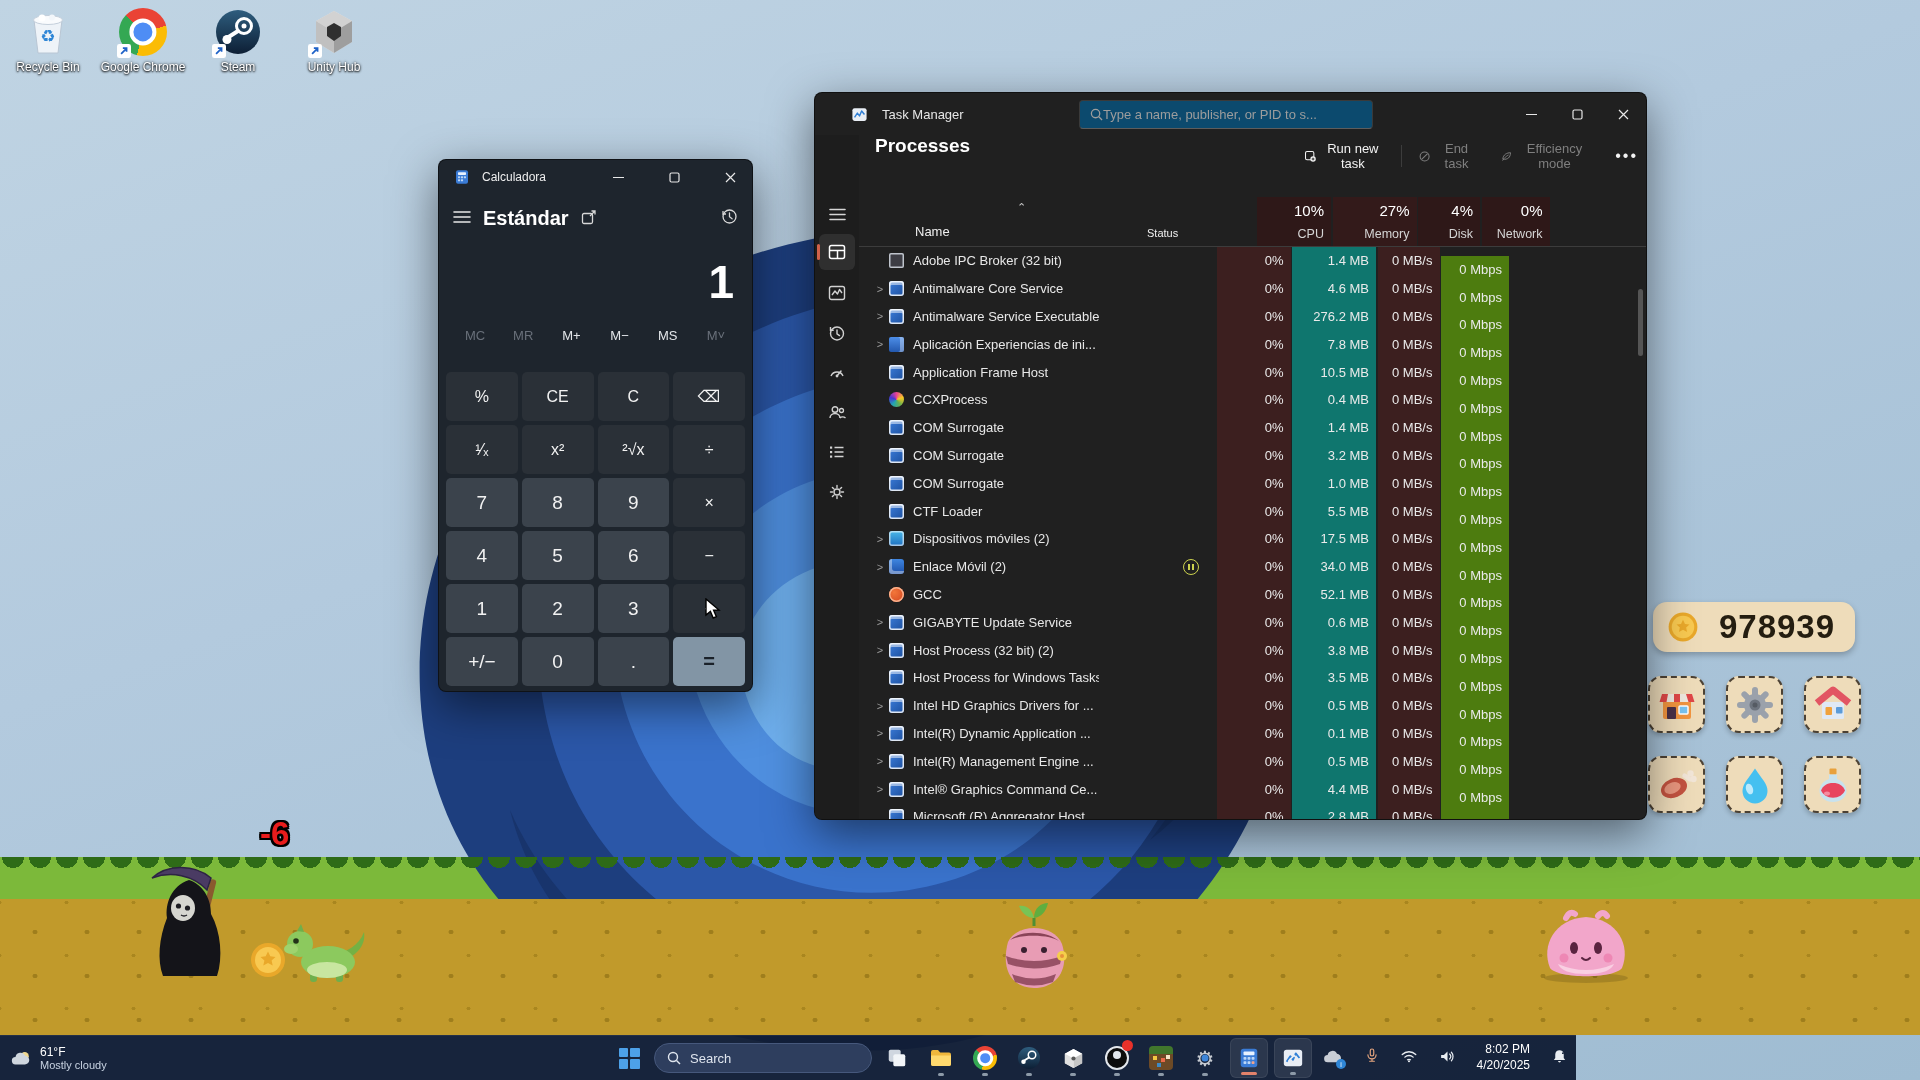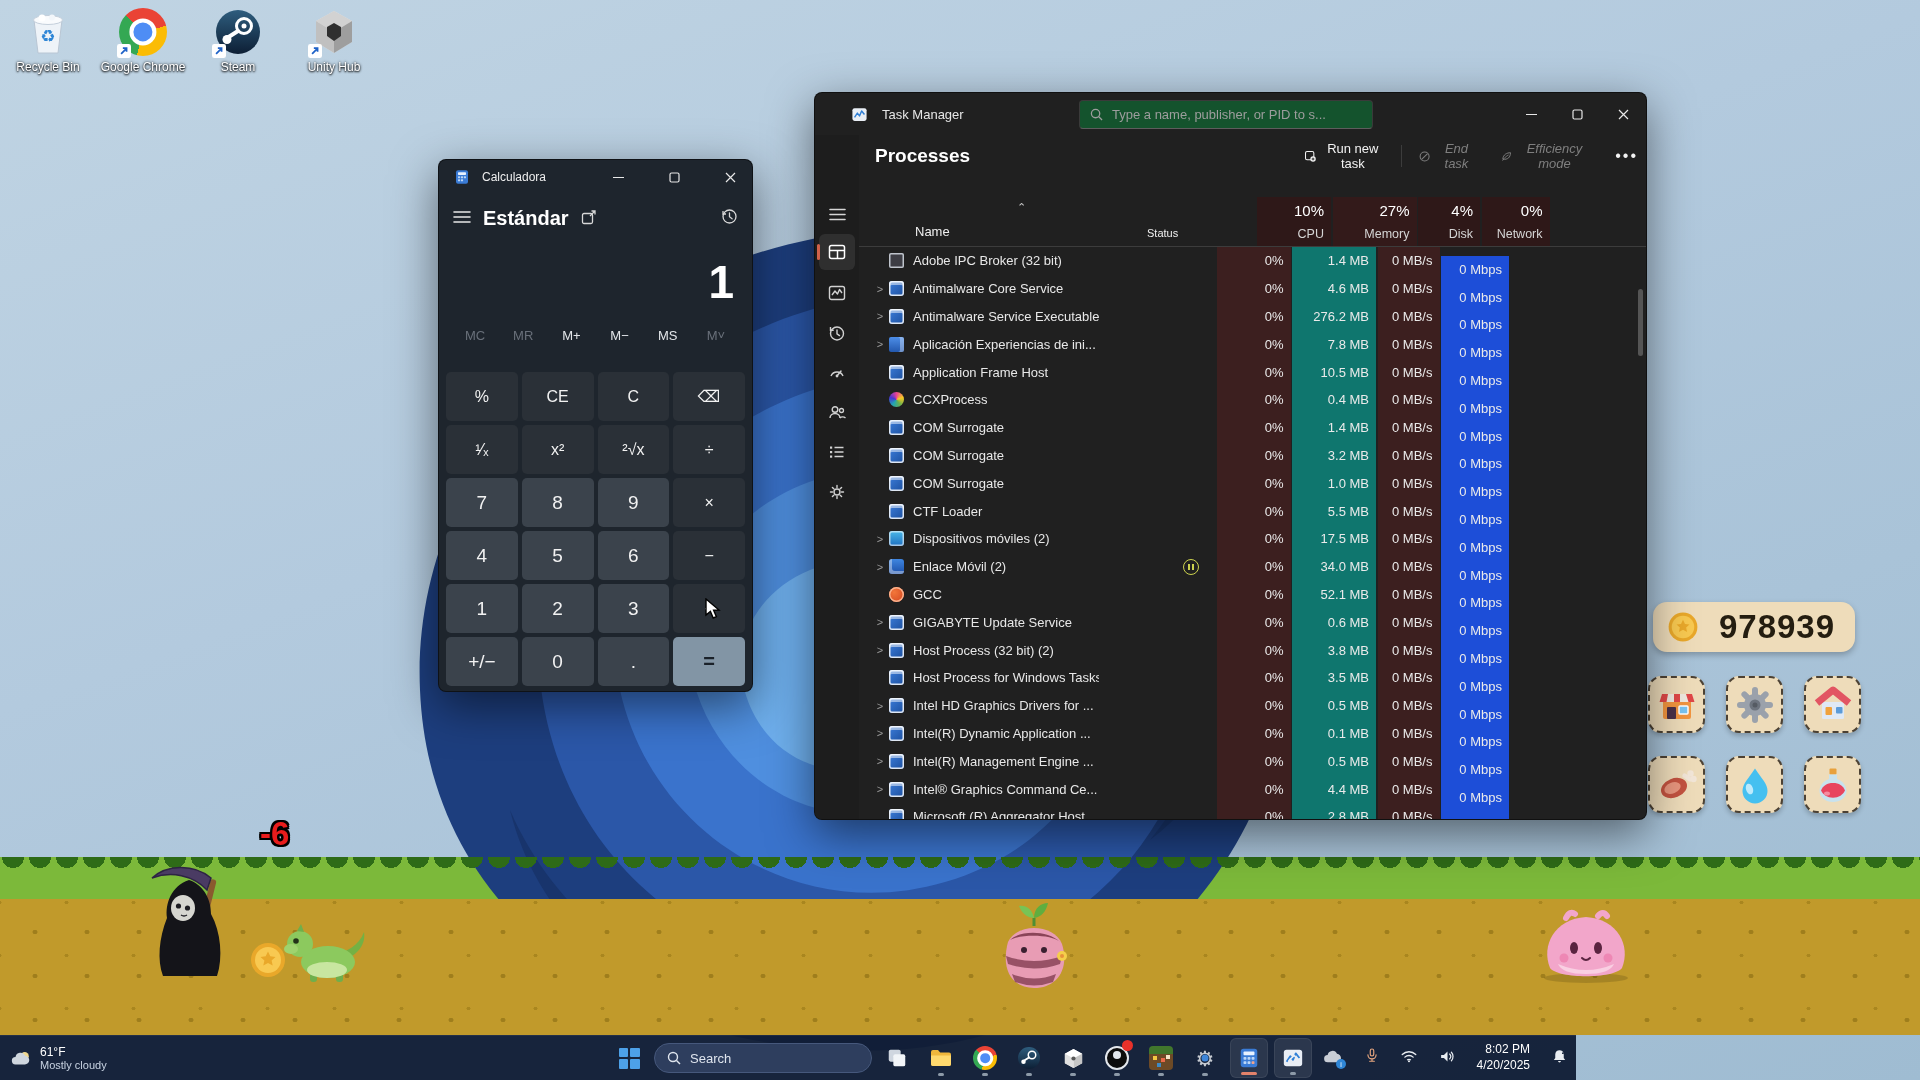--- a/index.html
+++ b/index.html
@@ -61,39 +61,39 @@
      grid-template-columns:repeat(4,1fr); gap:4px; }
   .ckey { height:49px; border-radius:5px; font-size:16px; color:#f2f2f2; font-family:inherit; }
   .k-fn { background:#2a3037; }
   .k-num { background:#3b434c; font-size:19px; }
   .k-eq { background:#8295a5; color:#1a2129; font-size:20px; font-weight:600; }
 
   
   .tm { left:814px; top:92px; width:833px; height:728px; background:#202020; color:#e8e8e8; }
   .tm-titlebar { height:42px; display:flex; align-items:center; padding-left:36px; gap:14px; position:relative; }
   .tm-title { font-size:13px; color:#e6e6e6; }
-  .tm-search { position:absolute; left:264px; top:7px; width:294px; height:29px; background:#14532d;
-     border:1px solid #3a3a3a; border-bottom:1px solid #5d5d5d; border-radius:4px; display:flex; align-items:center; padding:0 10px; gap:9px; }
+  .tm-search { position:absolute; left:264px; top:7px; width:294px; height:29px; background:#0c4a6e;
+     border:1px solid #3a3a3a; border-bottom:1px solid #5d5d5d; border-radius:4px; display:flex; align-items:center; padding:0 10px; }
   .tm-search-text { font-size:13px; color:#9d9d9d; white-space:nowrap; overflow:hidden; }
   .tm-controls { position:absolute; right:0; top:0; display:flex; }
   .tm-controls .wbtn { width:46px; height:42px; }
 
   .tm-sidebar { position:absolute; left:0; top:42px; bottom:0; width:44px; background:#1d1d1d; }
   .side-item { position:absolute; left:4px; width:36px; height:36px; border-radius:6px;
      display:flex; align-items:center; justify-content:center; }
   .side-item.active { background:#2f2f2f; }
   .side-item.active::before { content:''; position:absolute; left:-2px; top:10px; width:3px; height:16px;
      border-radius:2px; background:#d0614a; }
 
-  .tm-toolbar { position:absolute; left:44px; right:0; top:32px; height:62px; display:flex; align-items:center; }
+  .tm-toolbar { position:absolute; left:44px; right:0; top:42px; height:62px; display:flex; }
   .tm-page-title { font-size:19px; font-weight:700; color:#fff; margin-left:16px; }
   .tm-actions { position:absolute; left:437px; display:flex; align-items:center; gap:10px; }
   .tb-action { display:flex; align-items:center; gap:7px; font-size:13px; padding:6px 8px; border-radius:4px; }
   .tb-action.enabled { color:#f2f2f2; }
-  .tb-action.disabled { color:#7f7f7f;font-style:italic; }
+  .tb-action.disabled { color:#7f7f7f; }
   .tb-sep { width:1px; height:22px; background:#3c3c3c; }
 
   .tm-header { position:absolute; left:44px; right:0; top:104px; height:50px; border-bottom:1px solid #3c3c3c; }
   .hcell { position:absolute; top:0; bottom:0; display:flex; flex-direction:column; justify-content:space-between;
      align-items:flex-end; padding:5px 7px 5px 0; }
   .hpct { font-size:15px; color:#fff; }
   .hlab { font-size:12.5px; color:#d5d5d5; }
   .hname { position:absolute; left:56px; bottom:7px; font-size:13px; color:#f0f0f0; }
   .hsort { position:absolute; left:158px; top:4px; font-size:11px; color:#c8c8c8; }
   .hstatus { position:absolute; left:288px; bottom:7px; font-size:11px; color:#f0f0f0; }
@@ -117,21 +117,21 @@
   .pname { width:186px; font-size:13px; color:#e8e8e8; white-space:nowrap; overflow:hidden; }
   .pstatus { width:116px; display:flex; justify-content:flex-end; padding-right:16px; }
   .pausebadge { width:16px; height:16px; border:1.6px solid #ccd24e; border-radius:50%;
      display:flex; align-items:center; justify-content:center; gap:2.5px; }
   .pausebadge span { width:2px; height:6px; background:#ccd24e; }
   .pcell { height:100%; display:flex; align-items:center; justify-content:flex-end;
      padding-right:7px; font-size:13px; color:#eaeaea; margin-left:1.5px; }
   .c-cpu { width:74px; background:#3c1f1f; }
   .c-mem { width:84px; background:#0f766e; }
   .c-disk { width:62px; background:#3c1f1f; }
-  .c-net { width:68px; background:#1d4ed8;margin-top:17px; }
+  .c-net { width:68px; background:#4d7c0f;margin-top:17px; }
   .hbg-cpu { left:398px; width:74px; background:#2e1818; }
   .hbg-mem { left:473.5px; width:84px; background:#331a1a; }
   .hbg-disk { left:559px; width:62px; background:#2e1818; }
   .hbg-net { left:622.5px; width:68px; background:#2e1818; }
   .tm-scroll { position:absolute; right:2px; top:154px; width:6px; height:574px; }
   .tm-thumb { position:absolute; top:42px; width:5px; height:67px; border-radius:3px; background:#555; }
 
   
   .taskbar { position:absolute; left:0; top:1035px; width:1576px; height:45px;
      background:rgba(17,29,53,.96); border-top:1px solid rgba(255,255,255,.06);

